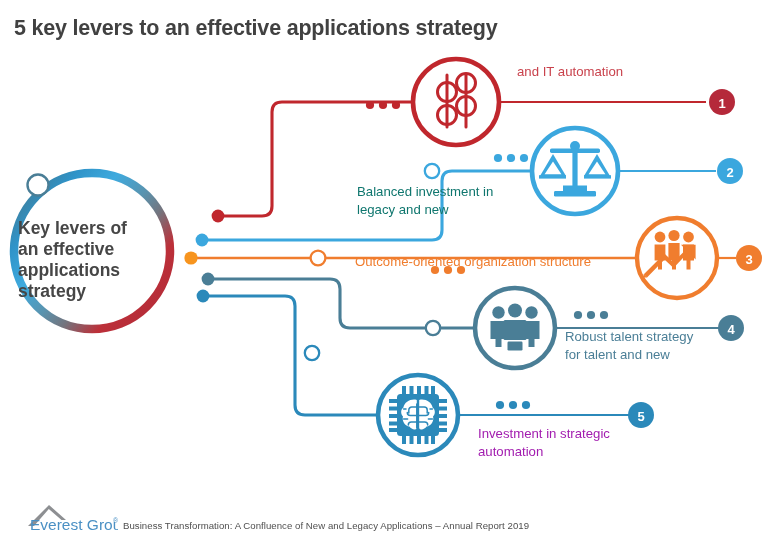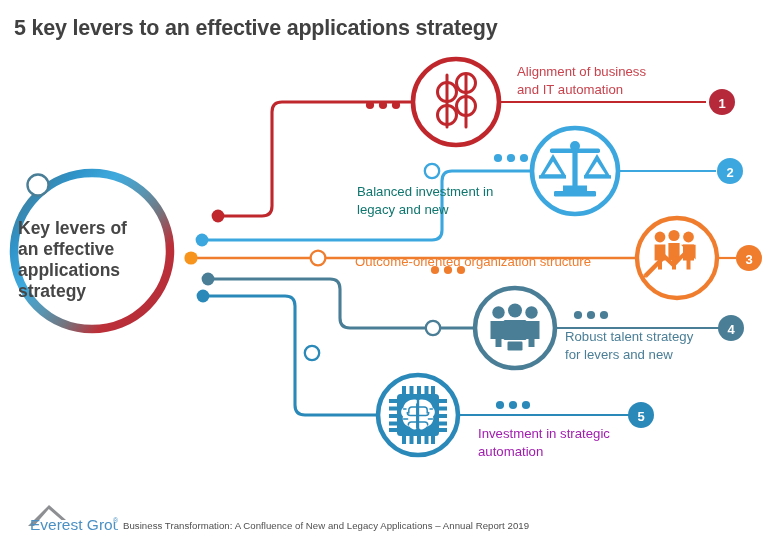--- a/index.html
+++ b/index.html
@@ -313,33 +313,32 @@
   </svg>
 
   <div class="hub-text">
     <div>Key levers of</div>
     <div>an effective</div>
     <div>applications</div>
     <div>strategy</div>
   </div>
 
   <div class="lever-label" id="label1">
-    <div>Alignment of business</div>
     <div>and IT automation</div>
   </div>
   <div class="lever-label" id="label2">
     <div>Balanced investment in</div>
     <div>legacy and new</div>
   </div>
   <div class="lever-label" id="label3">
     <div>Outcome-oriented organization structure</div>
   </div>
   <div class="lever-label" id="label4">
     <div>Robust talent strategy</div>
-    <div>for levers and new</div>
+    <div>for talent and new</div>
   </div>
   <div class="lever-label" id="label5">
     <div>Investment in strategic</div>
     <div>automation</div>
   </div>
 
   <div id="footer">
     <svg id="footer-logo" width="92" height="32" viewBox="0 0 92 32">
       <path d="M2,26 L23,5 L40,20 L35.5,20 L22.8,9 L8,26 Z" fill="#8d8f92"></path>
       <text x="4" y="30" font-family="Liberation Sans, sans-serif" font-size="15.5" fill="#4a90c4">Everest Group</text>

